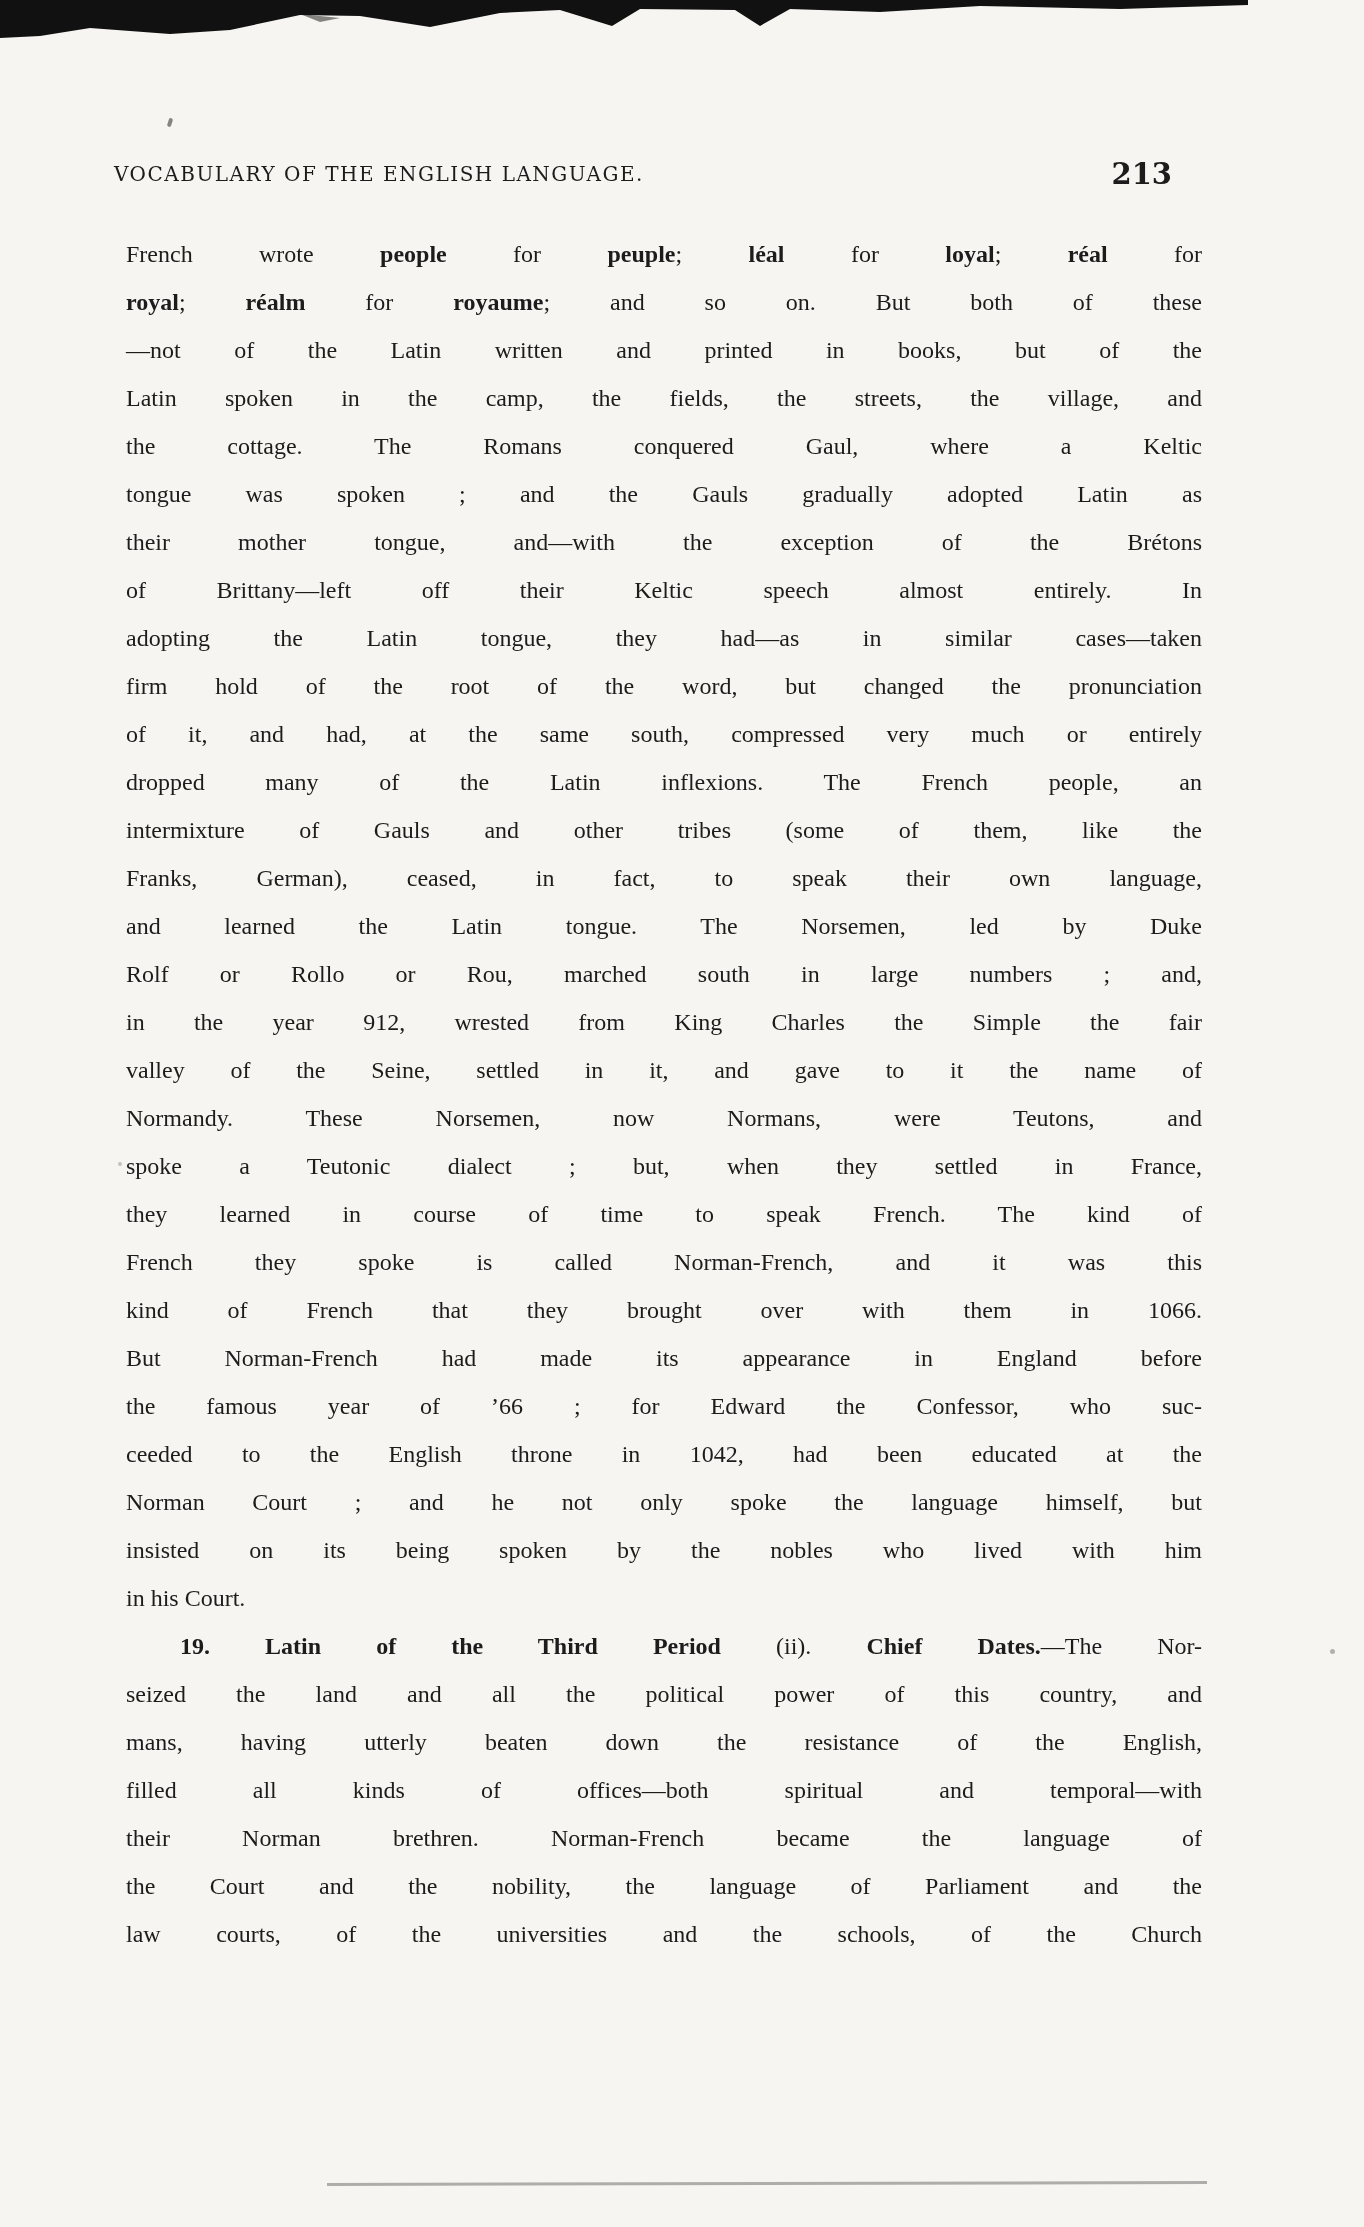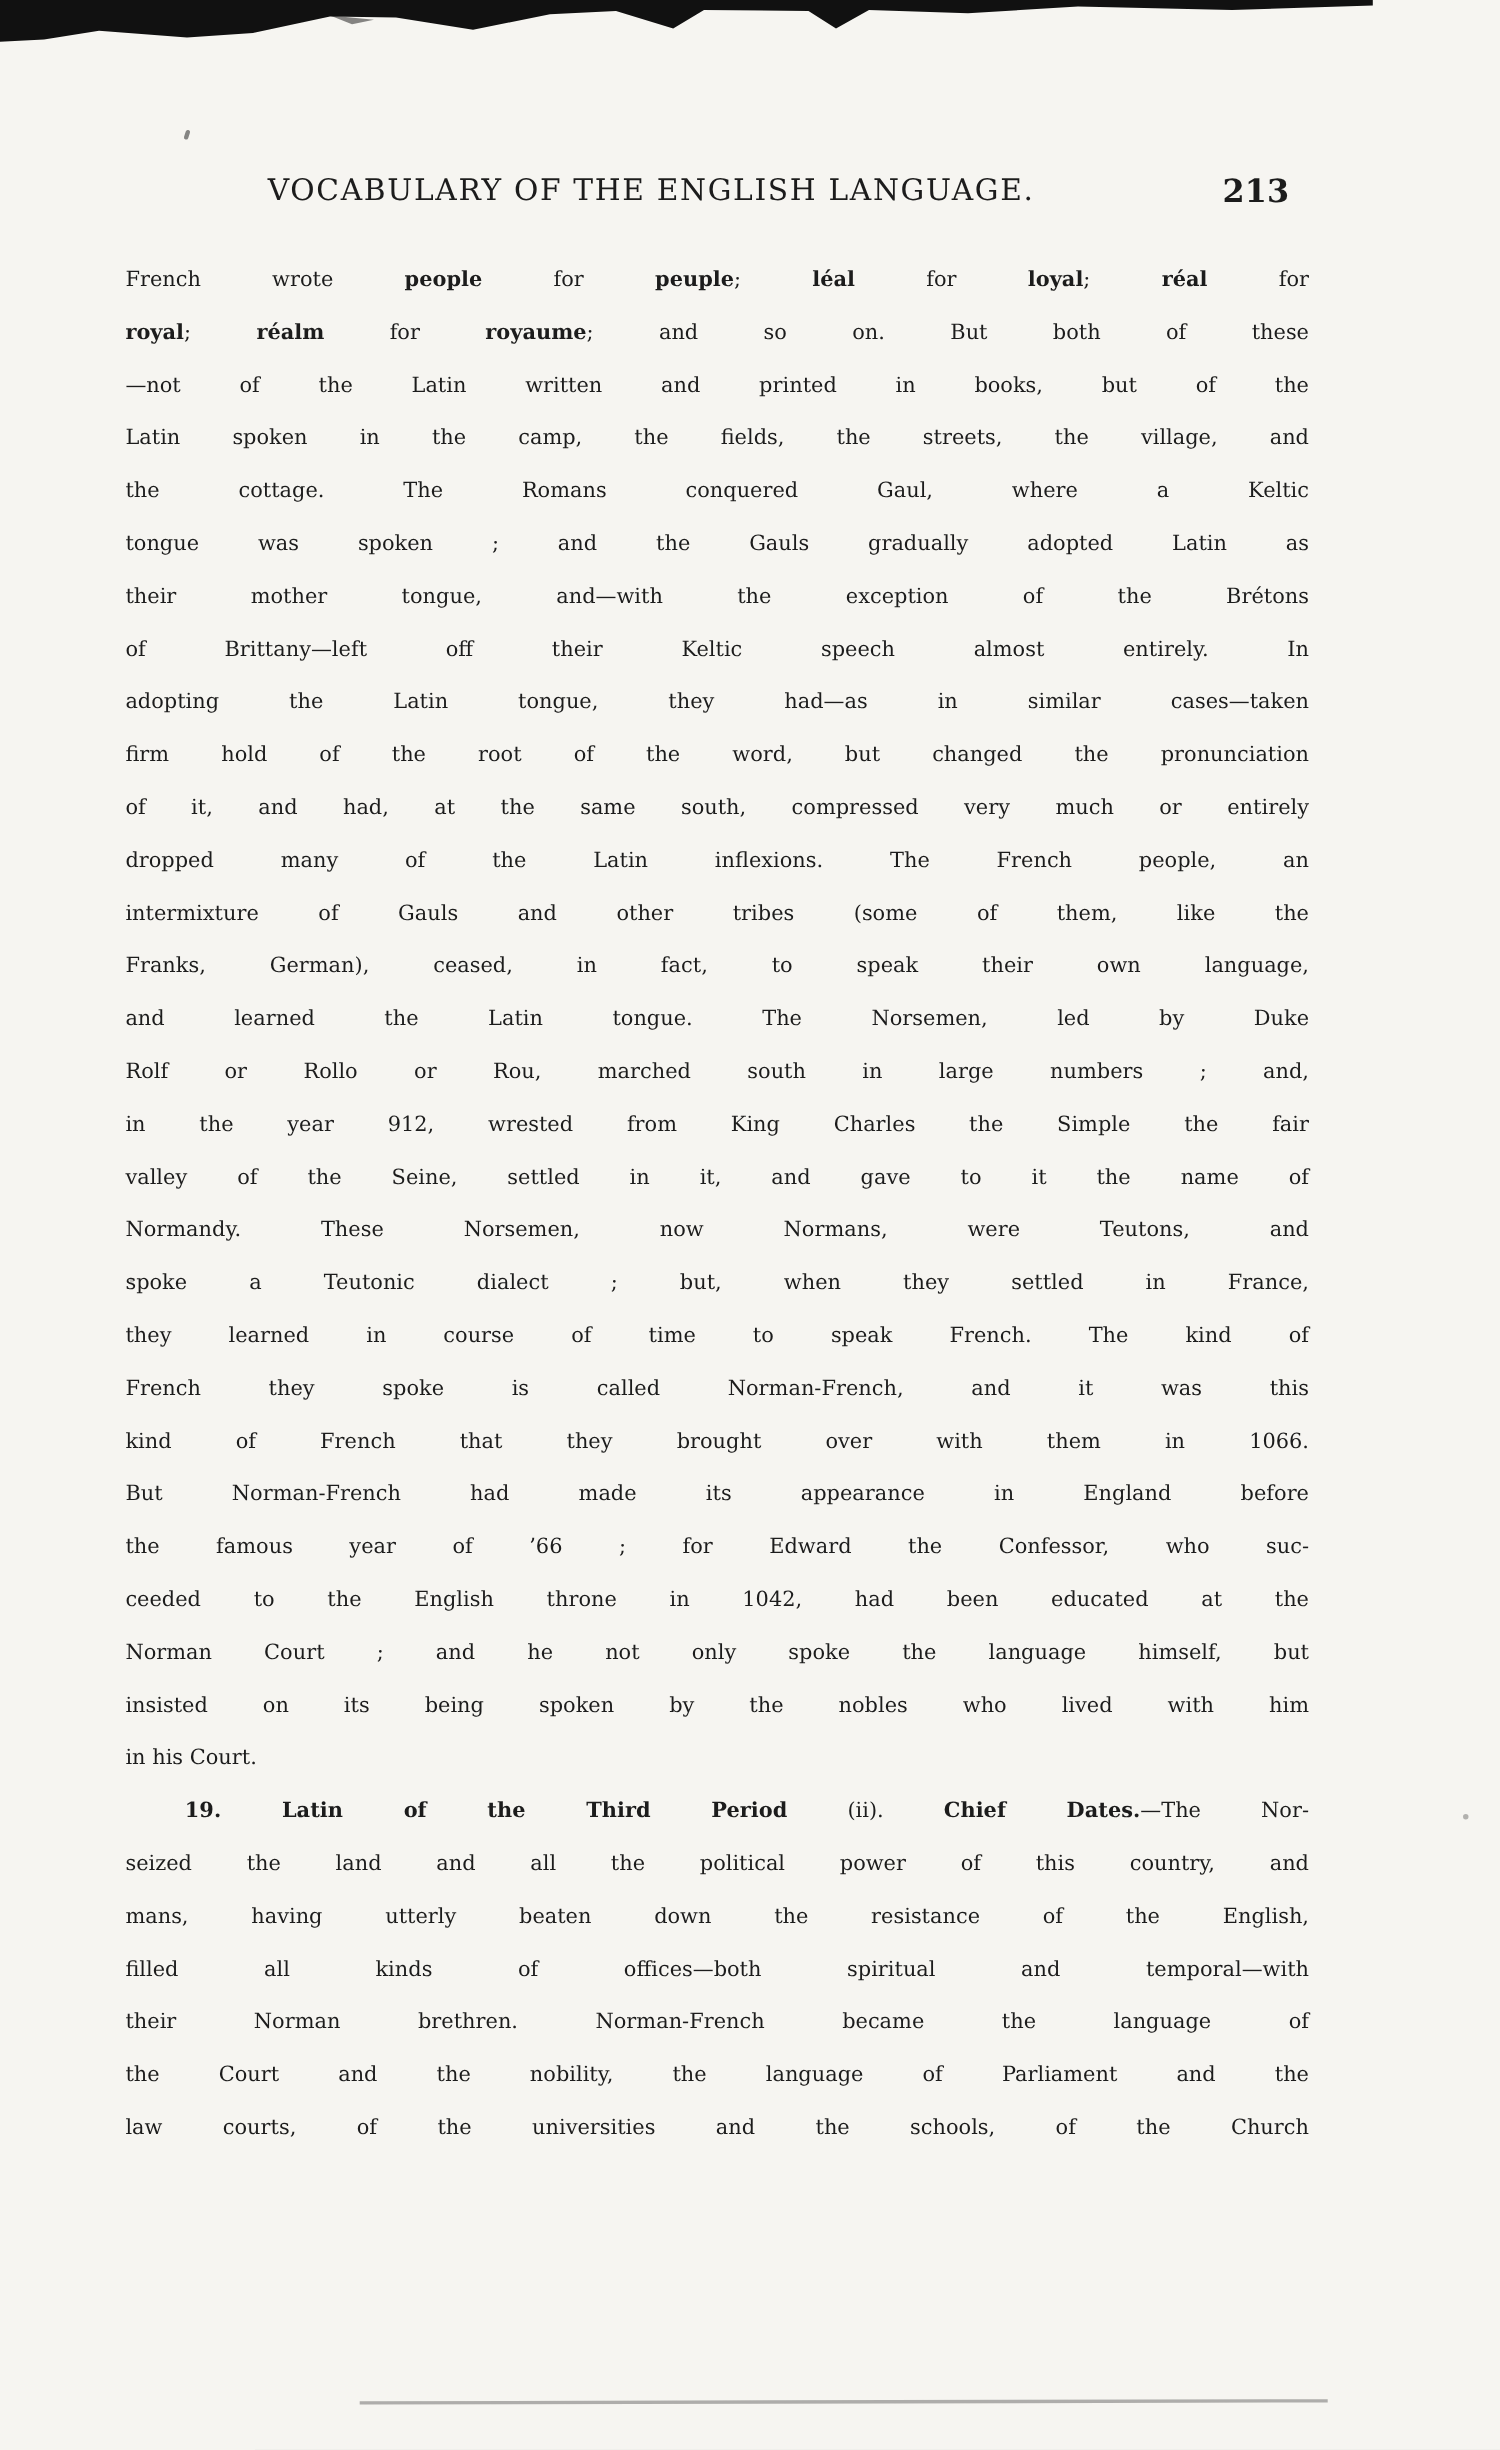--- a/index.html
+++ b/index.html
@@ -30,37 +30,37 @@
   .speck.s1{left:168px;top:118px;width:4px;height:9px;border-radius:2px;transform:rotate(18deg);}
   .speck.s2{left:1330px;top:1649px;width:5px;height:5px;opacity:.6;}
   .speck.s3{left:118px;top:1162px;width:4px;height:4px;opacity:.45;}
 
   .page-header{
     position:absolute;
     top:152px;left:114px;width:1076px;height:44px;
   }
   .header-title{
     position:absolute;left:0;right:120px;
-    text-align:center;
-    font-size:27px;
+    font-size:20px;
     letter-spacing:1.5px;
     line-height:44px;
     white-space:nowrap;
   }
   .page-number{
     position:absolute;right:18px;top:0;
     font-weight:bold;
     font-size:29px;
     line-height:44px;
   }
 
   .text-block{
     position:absolute;
-    top:230px;left:114px;width:1076px;
-    font-size:19px;
+    top:230px;left:126px;width:1076px;
+    font-size:24px;
+    font-family:Liberation Serif, serif;
   }
   .line{
     height:48px;
     line-height:48px;
     text-align:justify;
     text-align-last:justify;
     white-space:nowrap;
   }
   .line.last{
     text-align-last:left;

